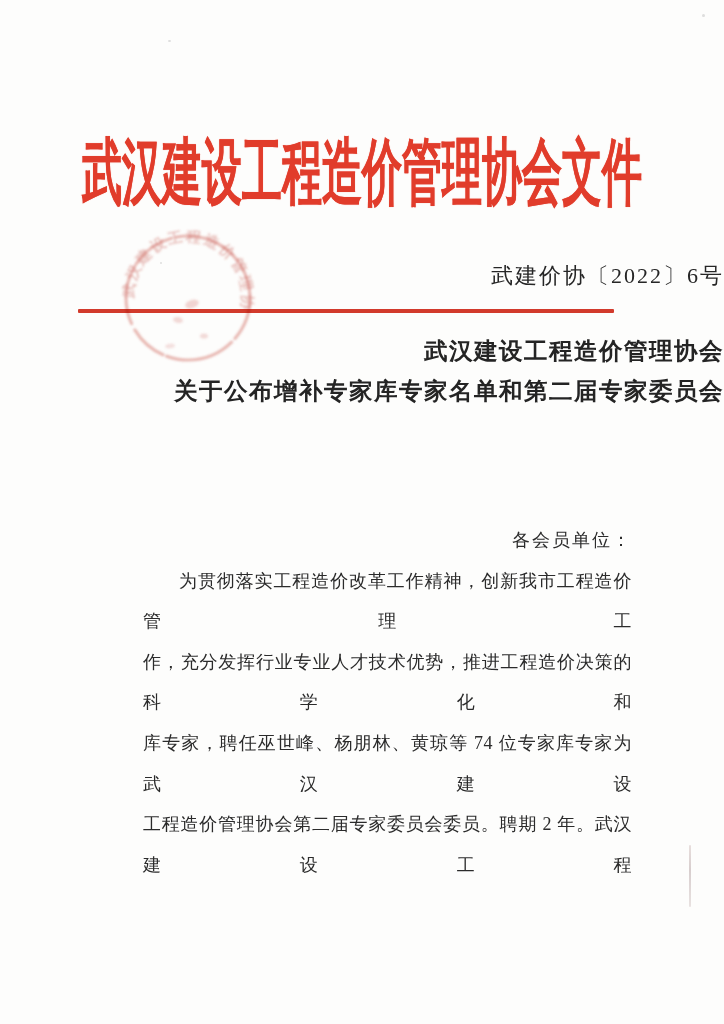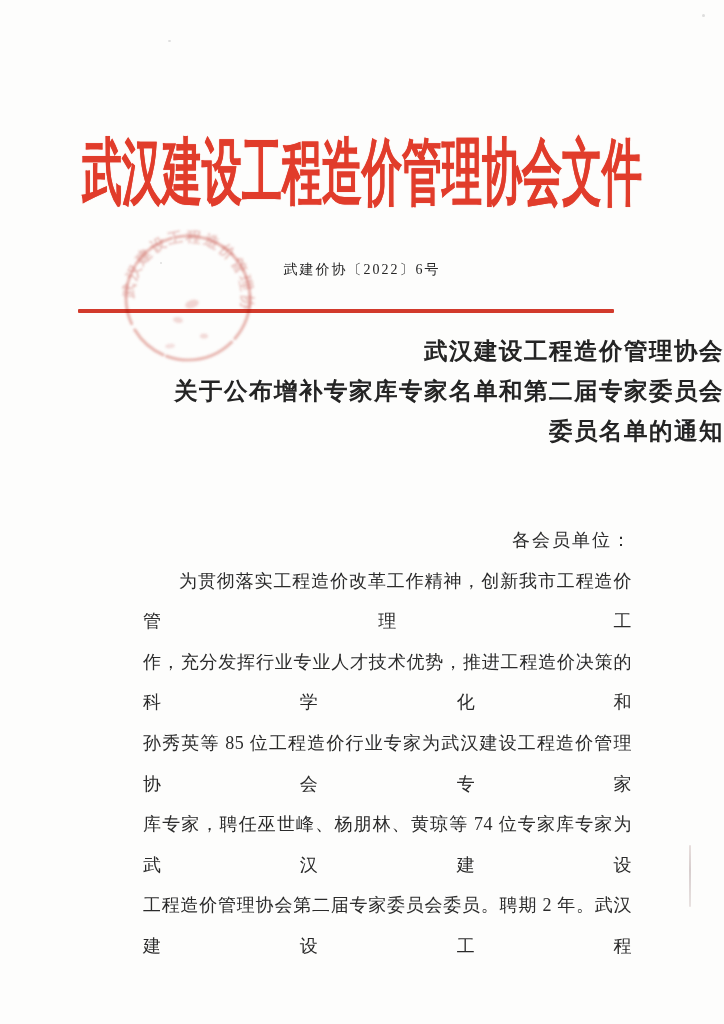--- a/index.html
+++ b/index.html
@@ -33,22 +33,22 @@
     transform-origin: center top;
     text-shadow: 0 0 0.5px #e13c2b;
   }
 
   
   .doc-number {
     position: absolute;
     top: 261px;
     left: 0;
     right: 0;
-    text-align: center;
-    font-size: 14px;
+    text-align: right;
+    font-size: 22px;
     letter-spacing: 2px;
     color: #262626;
   }
 
   
   .red-rule {
     position: absolute;
     left: 78px;
     top: 309px;
     width: 536px;
@@ -152,28 +152,26 @@
       <ellipse cx="74" cy="76" rx="7" ry="4" fill="#cf6157" opacity="0.25" transform="rotate(-18 74 76)"></ellipse>
       <ellipse cx="60" cy="92" rx="5" ry="3" fill="#cf6157" opacity="0.22" transform="rotate(12 60 92)"></ellipse>
       <ellipse cx="86" cy="108" rx="4" ry="2.6" fill="#cf6157" opacity="0.22"></ellipse>
       <ellipse cx="52" cy="118" rx="5" ry="2.4" fill="#cf6157" opacity="0.18" transform="rotate(-10 52 118)"></ellipse>
     </g>
   </svg>
 
   <div class="doc-title">
     <div class="title-line">武汉建设工程造价管理协会</div>
     <div class="title-line">关于公布增补专家库专家名单和第二届专家委员会</div>
-    <div class="title-line">委员名单的通知</div>
   </div>
 
   <div class="body-block">
     <div class="salutation">各会员单位：</div>
     <div class="body-line first">为贯彻落实工程造价改革工作精神，创新我市工程造价管理工</div>
     <div class="body-line">作，充分发挥行业专业人才技术优势，推进工程造价决策的科学化和</div>
-    <div class="body-line">孙秀英等 85 位工程造价行业专家为武汉建设工程造价管理协会专家</div>
     <div class="body-line">库专家，聘任巫世峰、杨朋林、黄琼等 74 位专家库专家为武汉建设</div>
     <div class="body-line">工程造价管理协会第二届专家委员会委员。聘期 2 年。武汉建设工程</div>
 
   </div>
 
   <div class="scan-streak"></div>
   <div class="scan-speck-1"></div>
   <div class="scan-speck-2"></div>
   <div class="scan-speck-3"></div>
 

